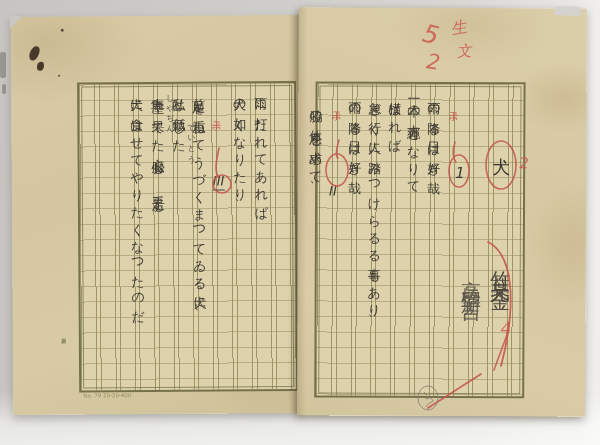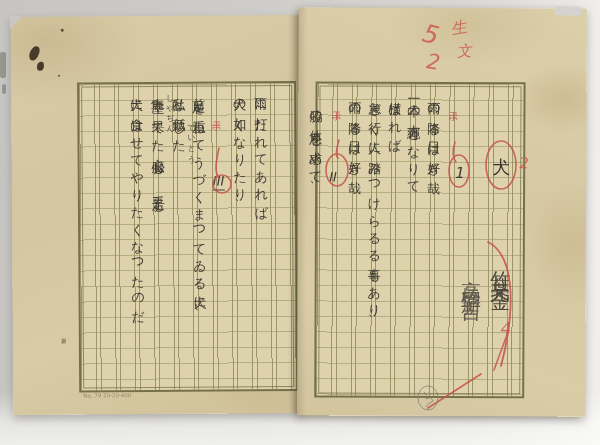--- a/index.html
+++ b/index.html
@@ -115,21 +115,21 @@
     <div class="vtext red sizenote" style="left:150px;top:96px;">十二ポ</div>
     <div class="section" style="left:157px;top:156px;font-size:15px;">1</div>
 
     <div class="vtext" style="left:129px;top:84px;">雨の降る日は好き哉</div>
     <div class="vtext" style="left:109px;top:84px;">一本の古繩となりて</div>
     <div class="vtext" style="left:90px;top:84px;">横はれば</div>
     <div class="vtext" style="left:70px;top:84px;">急ぎ行く人に踏みつけらるる事もあり、</div>
     <div class="vtext" style="left:50px;top:84px;">雨の降る日は好き哉</div>
 
     <div class="vtext red sizenote" style="left:33px;top:96px;">十二ポ</div>
-    <div class="section" style="left:31px;top:162px;">II</div>
+    <div class="section" style="left:31px;top:176px;">II</div>
 
     <div class="vtext" style="left:11px;top:92px;">脇の休息を求めて、</div>
 
     <div class="vtext name pencil1" style="left:193px;top:246px;">竹葉元金</div>
     <div class="vtext name pencil2" style="left:164px;top:256px;">高橋新吉</div>
     <div class="scribble" style="left:203px;top:310px;font-size:17px;">4</div>
   </div>
 
   <svg class="redmarks" width="600" height="445" viewBox="0 0 600 445">
     <g fill="none" stroke="#c4544b" stroke-width="1.6" opacity="0.85" stroke-linecap="round">

